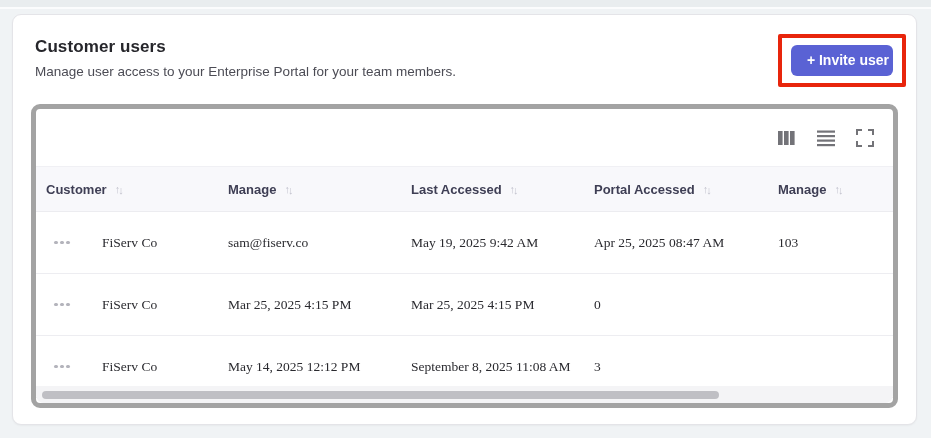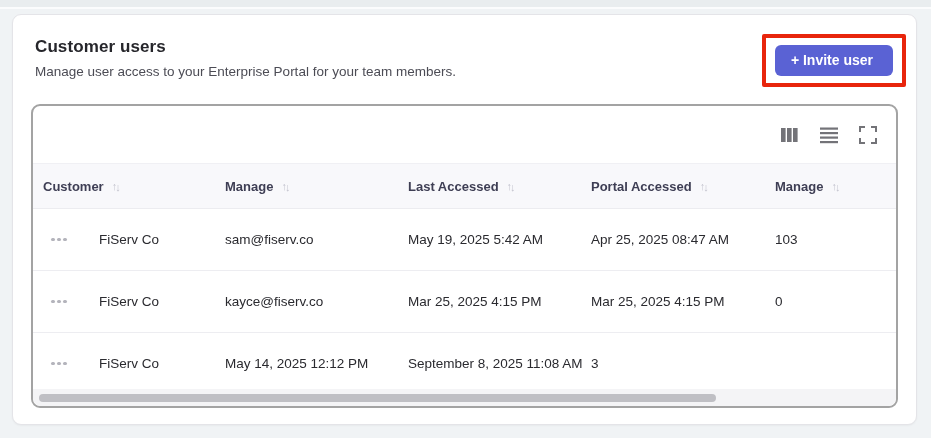--- a/index.html
+++ b/index.html
@@ -8,37 +8,37 @@
 
   .card{position:absolute;left:12px;top:14px;width:905px;height:411px;background:#ffffff;
         border:1px solid #e4e4e8;border-radius:9px;box-shadow:0 1px 2px rgba(0,0,0,.04);box-sizing:border-box;}
 
   .card-head{position:relative;padding:22px 20px 0 22px;}
   .title{font-size:17px;font-weight:700;color:#26262b;letter-spacing:.1px;}
   .subtitle{margin-top:7px;font-size:13.5px;color:#4c4c55;}
 
   .annotation{position:absolute;top:19px;right:10px;border:4px solid #e8250c;border-radius:2px;padding:7px 9px;background:transparent;}
   .invite-btn{display:inline-block;background:#5a62d4;color:#ffffff;font-size:14px;font-weight:700;
-              padding:7px 20px 8px 16px;border:none;border-radius:6px;cursor:pointer;font-family:"Liberation Sans",sans-serif;}
+              padding:7px 4px 8px 16px;border:none;border-radius:6px;cursor:pointer;font-family:"Liberation Sans",sans-serif;}
 
-  .table-card{position:absolute;left:18px;top:89px;width:867px;height:304px;border:2px solid #a3a3a3;
+  .table-card{position:absolute;left:18px;top:89px;width:867px;height:304px;border:5px solid #a3a3a3;
               border-radius:9px;background:#fff;box-sizing:border-box;overflow:hidden;}
 
   .toolbar{height:57px;display:flex;align-items:center;justify-content:flex-end;gap:21px;padding-right:19px;}
   .tool-btn{background:none;border:none;padding:0;cursor:pointer;display:flex;align-items:center;}
 
   .grid-row{display:grid;grid-template-columns:66px 126px 183px 183px 184px 1fr;align-items:center;}
 
   .thead{background:#f8f8fb;height:44px;border-top:1px solid #f0f0f4;border-bottom:1px solid #ececf0;}
   .th{display:flex;align-items:center;gap:8px;font-size:13px;font-weight:700;color:#3e3e54;cursor:pointer;}
   .th.first{grid-column:1 / 3;padding-left:10px;}
   .sort{color:#c3c3ce;font-size:11px;letter-spacing:-2px;display:inline-flex;}
   .sort .dn{position:relative;top:1px;}
 
-  .trow{height:61px;border-bottom:1px solid #ededf1;font-size:13.5px;color:#2a2a2f;}
+  .trow{height:61px;border-bottom:1px solid #ededf1;font-size:13.5px;color:#2a2a2f;font-family:Liberation Serif, serif;}
   .cell-menu{display:flex;gap:2.5px;padding-left:18px;cursor:pointer;}
   .cell-menu .dot{width:3.5px;height:3.5px;border-radius:50%;background:#b4b4bc;}
 
   .hscroll{position:absolute;left:0;right:0;bottom:0;height:17px;background:#f4f4f6;
            border-radius:0 0 8px 8px;display:flex;align-items:center;}
   .hthumb{margin-left:6px;width:677px;height:8px;background:#bfbfc4;border-radius:4px;cursor:grab;}
 </style>
 </head>
 <body>
 
@@ -127,33 +127,32 @@
       </div>
 
       <div class="grid-row trow">
         <div class="cell-menu">
             <span class="dot"></span>
             <span class="dot"></span>
             <span class="dot"></span>
           </div>
         <div>FiServ Co</div>
         <div>sam@fiserv.co</div>
-        <div>May 19, 2025 5:42 AM</div>
+        <div>May 19, 2025 9:42 AM</div>
         <div>Apr 25, 2025 08:47 AM</div>
         <div>103</div>
       </div>
 
       <div class="grid-row trow">
         <div class="cell-menu">
             <span class="dot"></span>
             <span class="dot"></span>
             <span class="dot"></span>
           </div>
         <div>FiServ Co</div>
-        <div>kayce@fiserv.co</div>
         <div>Mar 25, 2025 4:15 PM</div>
         <div>Mar 25, 2025 4:15 PM</div>
         <div>0</div>
       </div>
 
       <div class="grid-row trow">
         <div class="cell-menu">
             <span class="dot"></span>
             <span class="dot"></span>
             <span class="dot"></span>

